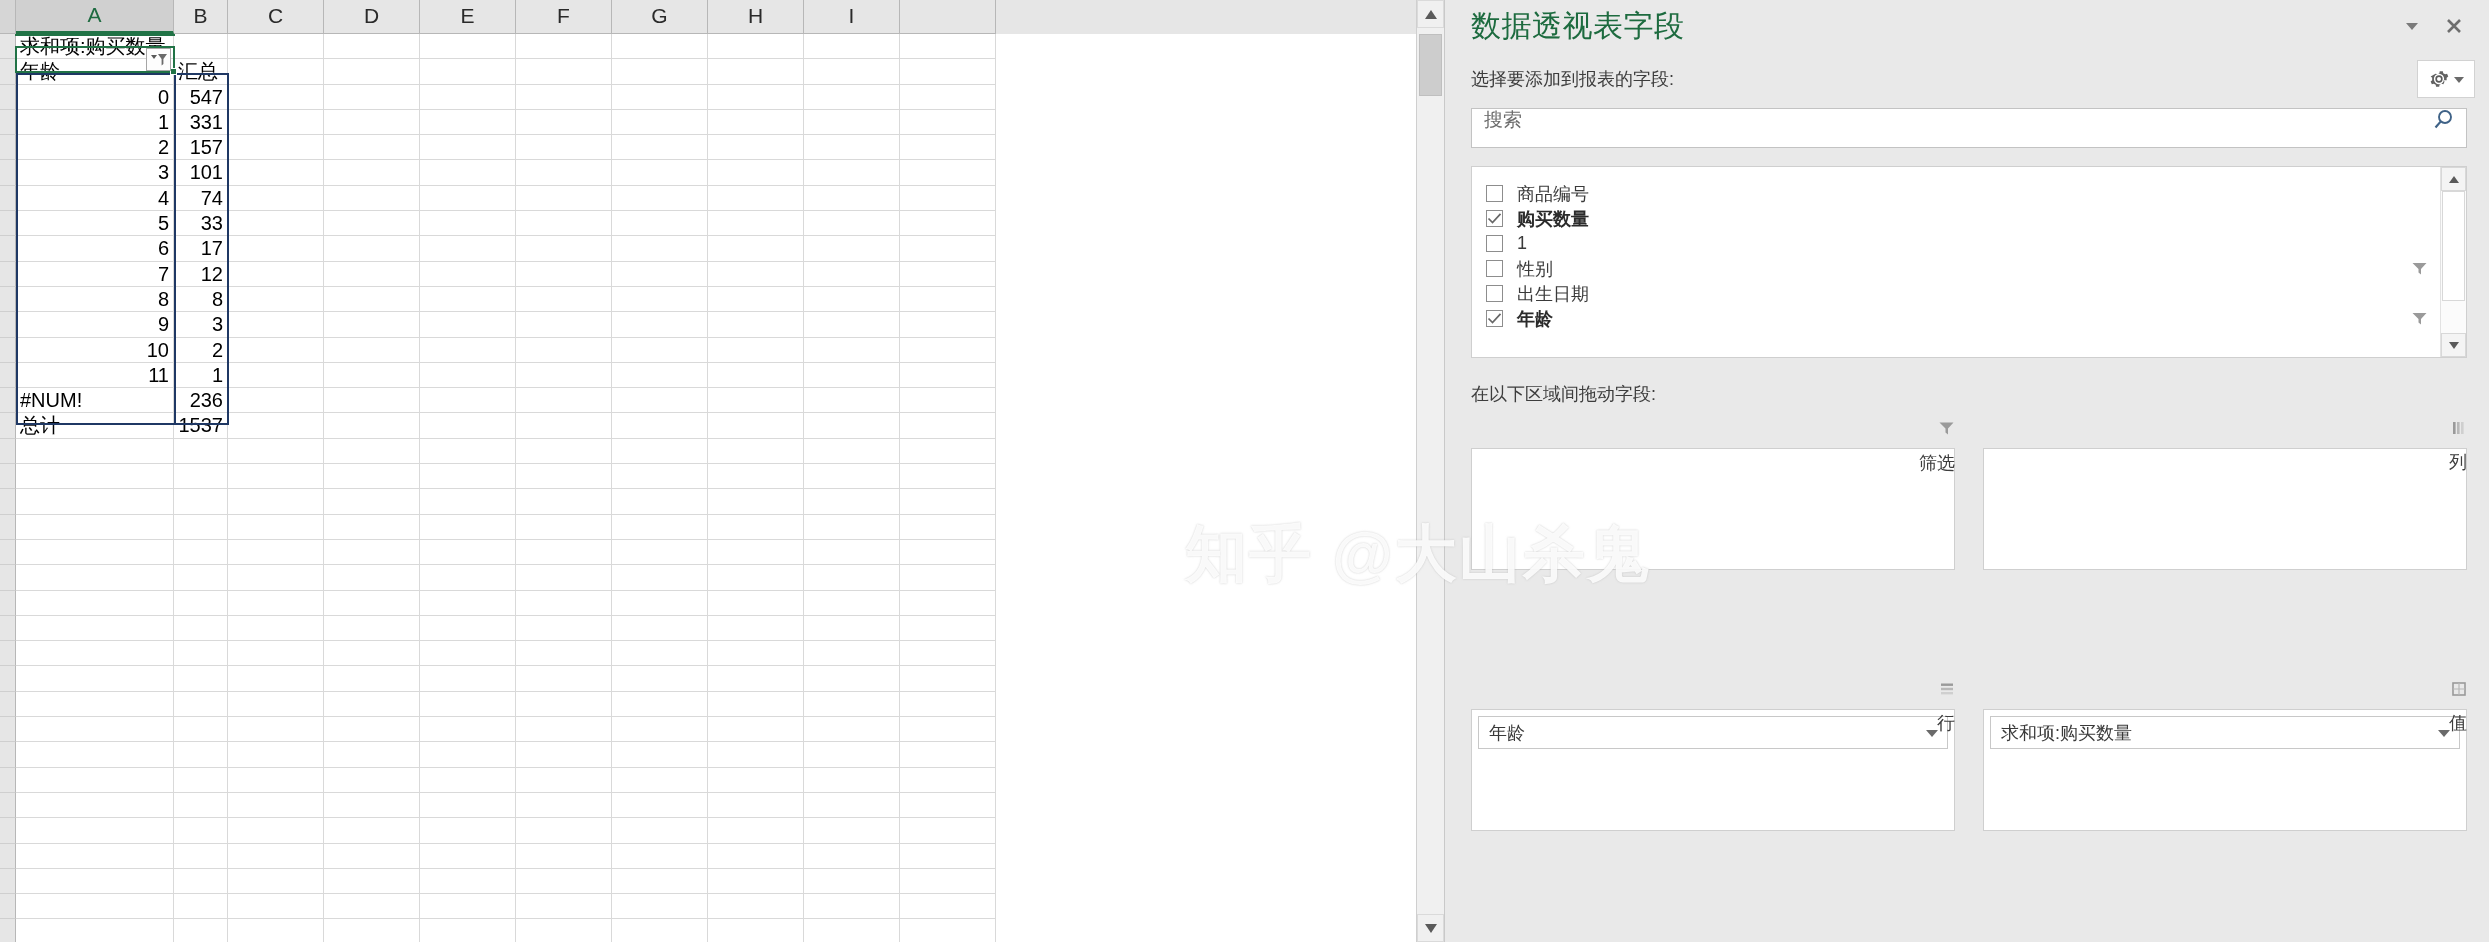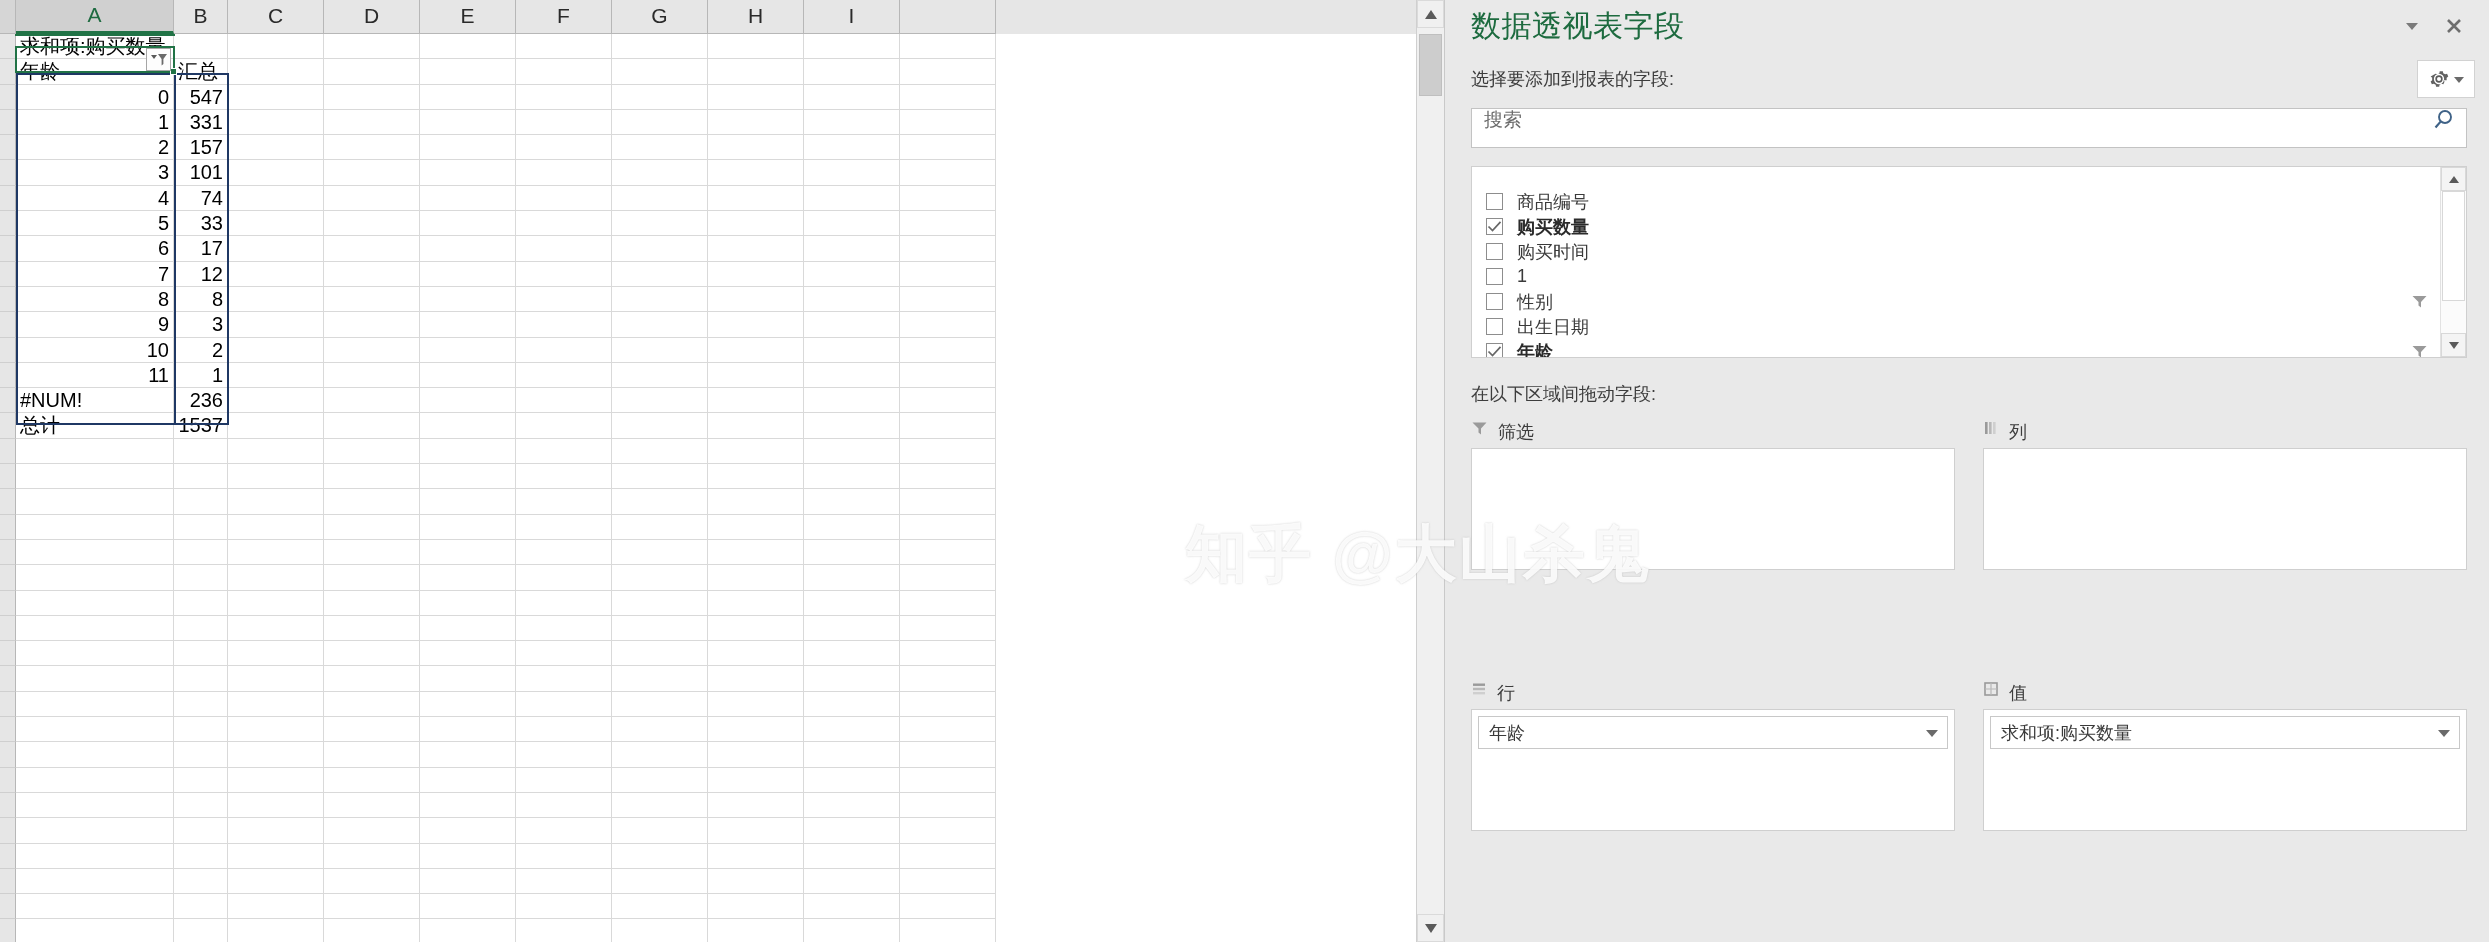--- a/index.html
+++ b/index.html
@@ -155,21 +155,21 @@
     font-size: 19px; color: #3a3a3a;
     font-family: "Liberation Sans", "DejaVu Sans", sans-serif;
   }
   .search-input::placeholder { color: #6b6b6b; }
 
   .fieldlist-wrap {
     margin: 18px 22px 0 26px;
     background: #fff; border: 1px solid #cfcfcf;
     height: 192px; display: flex; position: relative;
   }
-  .fieldlist { flex: 1; padding: 22px 0 0 0; overflow: hidden; }
+  .fieldlist { flex: 1; padding: 14px 0 0 0; overflow: hidden; }
   .field-item {
     display: flex; align-items: center; height: 25px;
     padding: 0 8px 0 14px; cursor: pointer;
   }
   .checkbox {
     width: 17px; height: 17px; border: 1px solid #8d8d8d;
     background: #fff; flex: 0 0 17px; margin-right: 14px;
     display: flex; align-items: center; justify-content: center;
   }
   .field-label { font-size: 18px; color: #3a3a3a; flex: 1; white-space: nowrap; }
@@ -189,21 +189,21 @@
   .fl-scroll-thumb {
     position: absolute; top: 0; left: 1px; right: 1px; height: 110px;
     background: #fff; border: 1px solid #d8d8d8; cursor: pointer;
   }
 
   .drag-label { padding: 24px 0 14px 26px; font-size: 18px; color: #3d3d3d; }
 
   .zones { flex: 1; display: flex; flex-wrap: wrap; padding: 0 22px 0 26px; }
   .zone { width: 50%; padding-right: 14px; height: 158px; }
   .zone.right { padding-right: 0; padding-left: 14px; }
-  .zone-head { display: flex; align-items: flex-start; height: 28px; gap: 10px; }
+  .zone-head { display: flex; align-items: flex-end; height: 28px; gap: 10px; flex-direction: column; }
   .zone-title { font-size: 18px; color: #3d3d3d; }
   .zone-body {
     background: #fff; border: 1px solid #cfcfcf;
     height: 122px; padding: 6px;
   }
   .zone-chip {
     height: 33px; background: #fff; border: 1px solid #c8c8c8;
     display: flex; align-items: center; padding: 0 8px 0 10px;
     font-size: 18px; color: #3a3a3a; cursor: pointer;
   }
@@ -791,25 +791,20 @@
             <span class="checkbox">
               <svg width="15" height="13" viewBox="0 0 15 13">
                 <path d="M1.5 6.5 L5.5 10.5 L13.5 1.8" stroke="#676767" stroke-width="1.7" fill="none"></path>
               </svg>
             </span>
             <span class="field-label">购买数量</span>
             <span class="funnel-slot"></span>
           </div>
           <div class="field-item">
             <span class="checkbox"></span>
-            <span class="field-label">购买时间</span>
-            <span class="funnel-slot"></span>
-          </div>
-          <div class="field-item">
-            <span class="checkbox"></span>
             <span class="field-label">1</span>
             <span class="funnel-slot"></span>
           </div>
           <div class="field-item">
             <span class="checkbox"></span>
             <span class="field-label">性别</span>
             <span class="funnel-slot">
               <svg width="17" height="17" viewBox="0 0 17 17">
                 <path d="M1.5 3 L15.5 3 L10 9 L10 14.5 L7.5 12.6 L7.5 9 Z" fill="#9a9a9a"></path>
               </svg>

